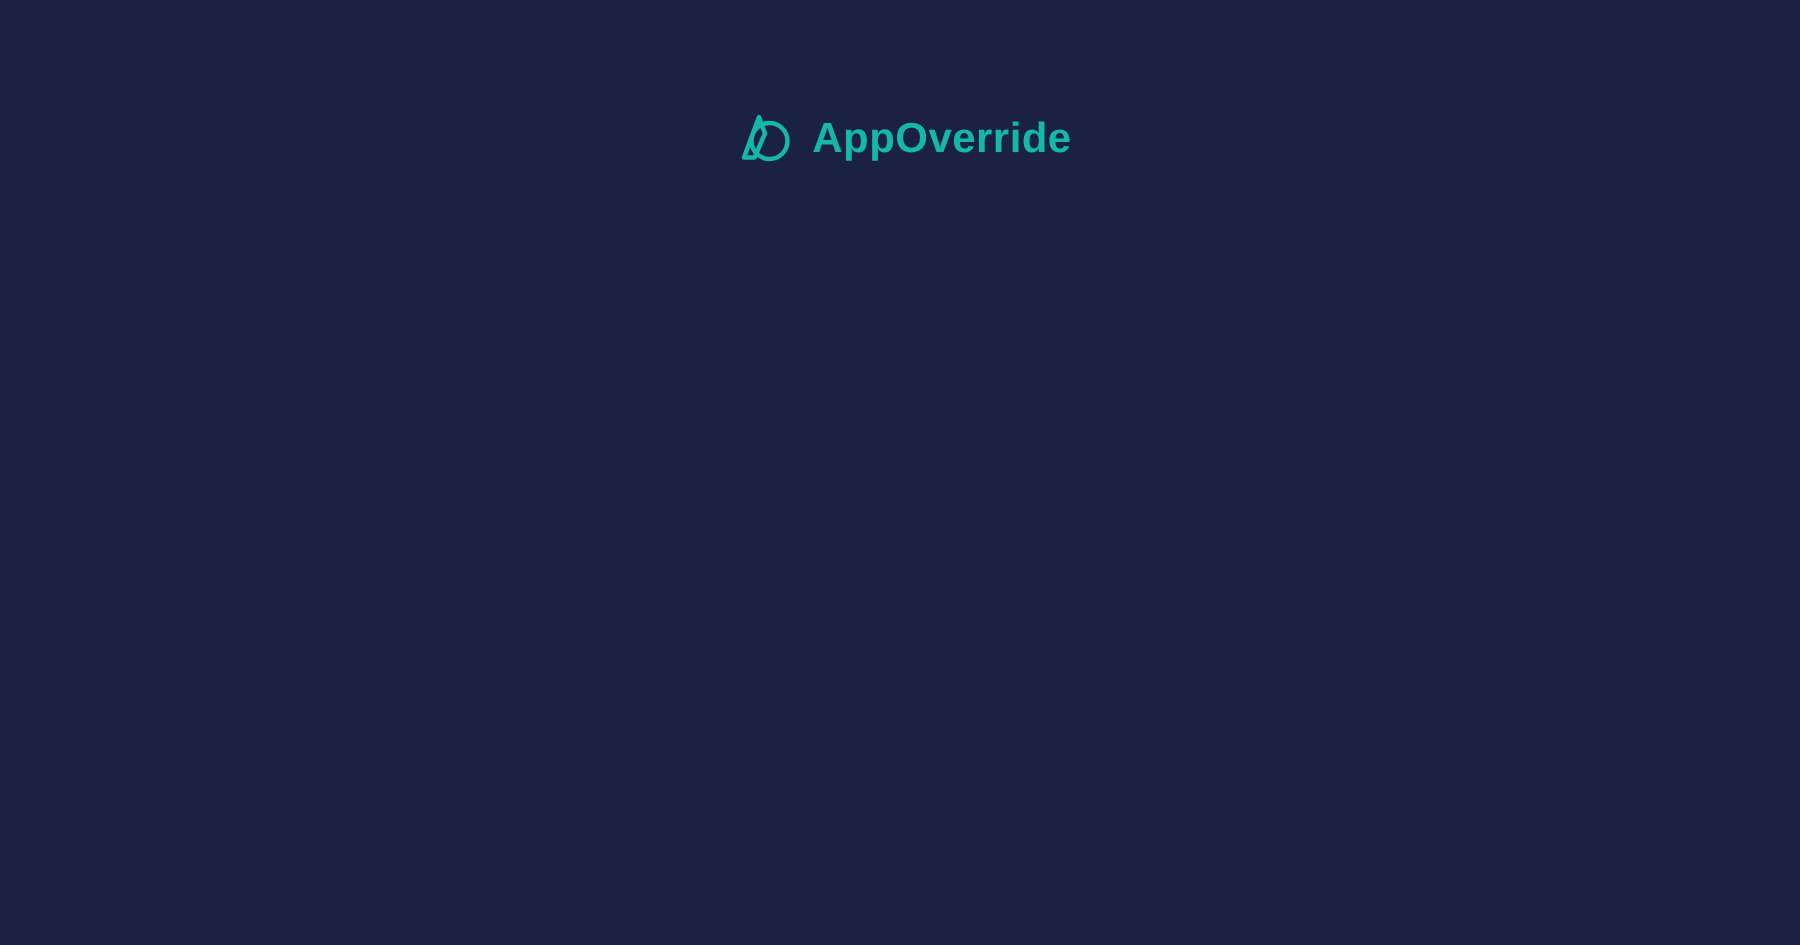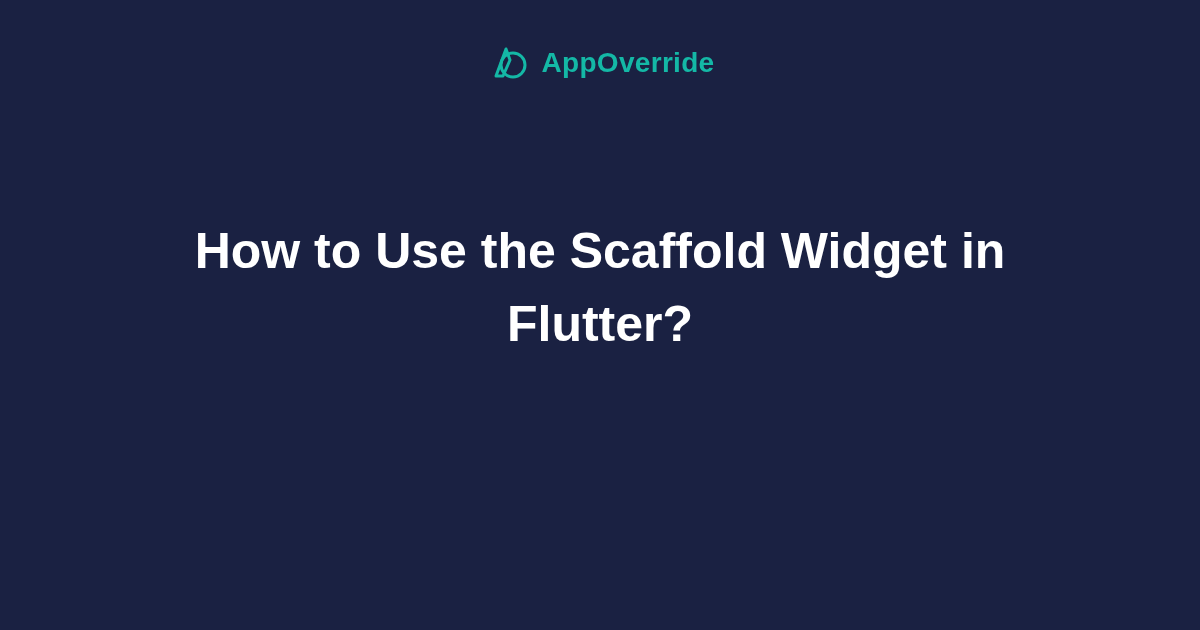--- a/index.html
+++ b/index.html
@@ -13,21 +13,21 @@
       background-color: #1a2142;
       font-family: -apple-system, BlinkMacSystemFont, 'Segoe UI', Arial, sans-serif;
       overflow: hidden;
     }
     .container {
       width: 100%;
       height: 100%;
       display: flex;
       flex-direction: column;
       align-items: center;
-      padding-top: 41px;
+      padding-top: 70px;
     }
     .logo-section {
       display: flex;
       align-items: center;
       gap: 12px;
       margin-bottom: 130px;
     }
     .logo-icon {
       width: 44px;
       height: 44px;
@@ -56,14 +56,13 @@
 <div class="container">
   <div class="logo-section">
     <span class="logo-icon">
       <svg width="44" height="44" viewBox="0 0 44 44" fill="none">
         <path d="M 10 35 L 20 8 L 24 19 L 17 35 Z" fill="none" stroke="#14b8a6" stroke-width="3" stroke-linejoin="round"></path>
         <circle cx="27" cy="24" r="12" fill="none" stroke="#14b8a6" stroke-width="3"></circle>
       </svg>
     </span>
     <span class="brand-name">AppOverride</span>
   </div>
-  <h1 class="title">How to Use the Scaffold Widget in Flutter?</h1>
 </div>
 
 </body></html>

